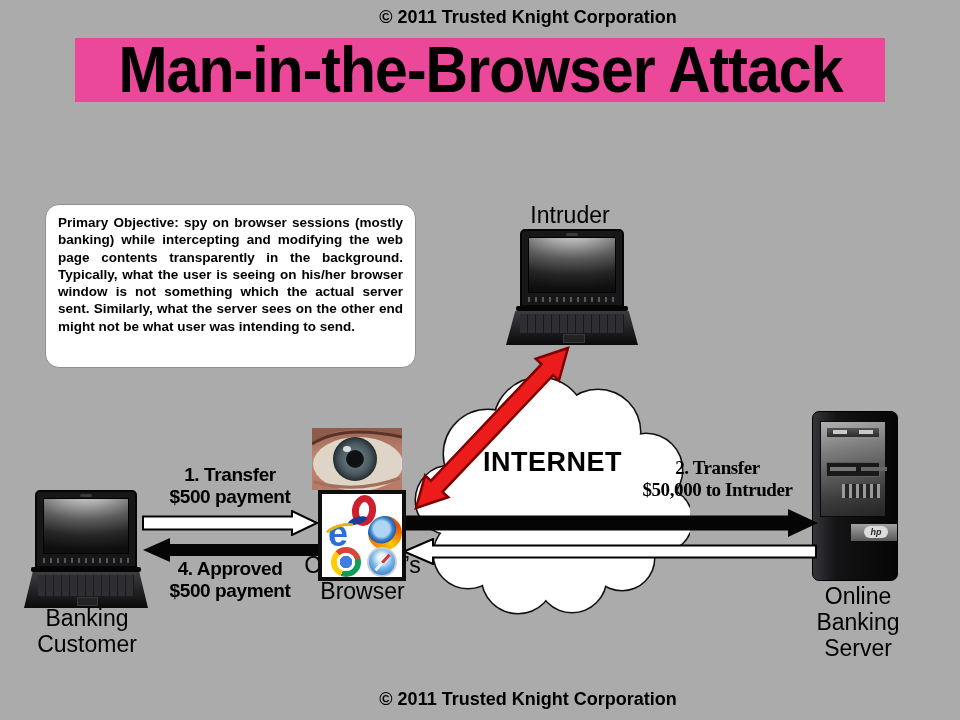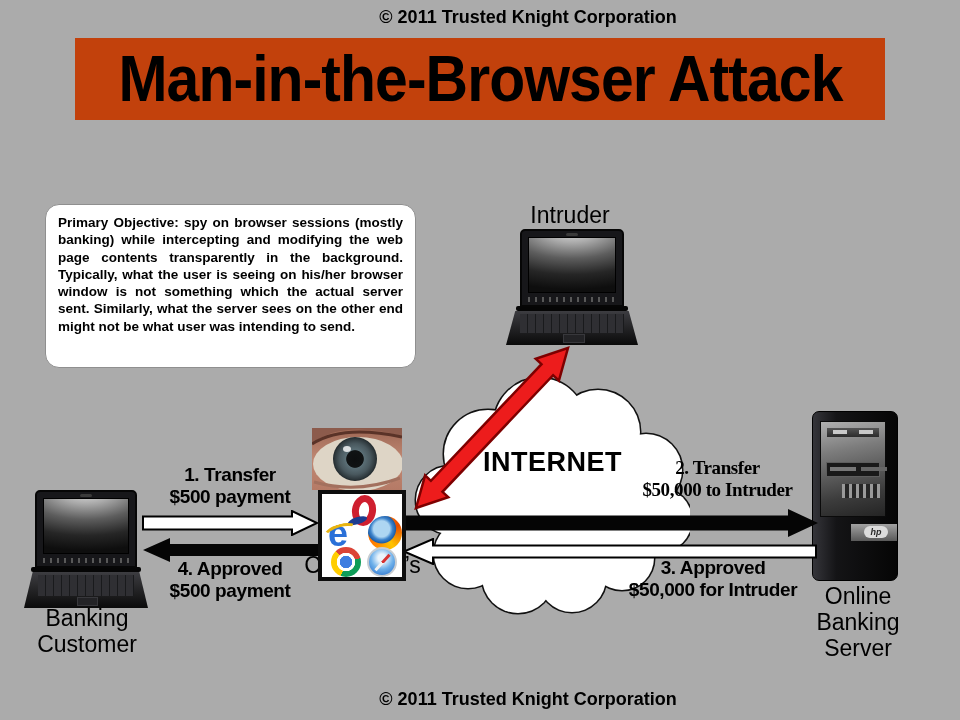--- a/index.html
+++ b/index.html
@@ -6,22 +6,22 @@
   body{width:960px;height:720px;overflow:hidden;}
   .stage{position:relative;width:960px;height:720px;background:#ababab;
          font-family:"Liberation Sans",sans-serif;color:#000;}
 
   
   .copyright{position:absolute;left:8px;width:100%;text-align:center;
              font-size:18px;font-weight:bold;letter-spacing:0;padding-left:40px;}
   .copyright.top{top:7px;}
   .copyright.bottom{top:689px;}
 
-  .title-banner{position:absolute;left:75px;top:38px;width:810px;height:82px;
-                background:#c2410c;display:flex;align-items:center;justify-content:center;}
+  .title-banner{position:absolute;left:75px;top:38px;width:810px;height:64px;
+                background:#ec4899;display:flex;align-items:center;justify-content:center;}
   .title-text{font-size:64px;font-weight:bold;letter-spacing:-1px;white-space:nowrap;
               transform:scaleX(0.92);line-height:1;}
 
   .objective-box{position:absolute;left:45px;top:204px;width:371px;height:164px;
                  box-sizing:border-box;background:#fff;border:1px solid #8f8f8f;
                  border-radius:14px;padding:9px 12px 0 12px;
                  font-size:13.5px;font-weight:bold;line-height:17.3px;
                  text-align:justify;}
 
   .node-label{position:absolute;text-align:center;font-weight:normal;
@@ -212,20 +212,21 @@
     <div class="blogo ie">
       <span class="e">e</span>
         <span class="swoosh"></span>
     </div>
     <div class="blogo firefox"></div>
     <div class="blogo chrome"></div>
     <div class="blogo safari"></div>
   </div>
   <div class="node-label" style="left:280px;top:552px;width:165px;">
     <div>Customer’s</div>
+    <div>Browser</div>
   </div>
 
   <div class="laptop customer">
     <div class="lid">
       <div class="cam"></div>
       <div class="screen"></div>
       <div class="ledbar"></div>
     </div>
     <div class="hinge"></div>
     <div class="base">
@@ -268,24 +269,20 @@
   </svg>
 
   <div class="flow-label" style="left:140px;top:464px;width:180px;z-index:7;">
     <div>1. Transfer</div>
     <div>$500 payment</div>
   </div>
   <div class="flow-label" style="left:600px;top:457px;width:235px;z-index:7;font-family:Liberation Serif, serif;">
     <div>2. Transfer</div>
     <div>$50,000 to Intruder</div>
   </div>
-  <div class="flow-label" style="left:594px;top:557px;width:238px;z-index:7;">
-    <div>3. Approved</div>
-    <div>$50,000 for Intruder</div>
-  </div>
   <div class="flow-label" style="left:130px;top:558px;width:200px;z-index:7;">
     <div>4. Approved</div>
     <div>$500 payment</div>
   </div>
 
   <div class="copyright bottom">© 2011 Trusted Knight Corporation</div>
 
 </div>
 
 </body></html>

